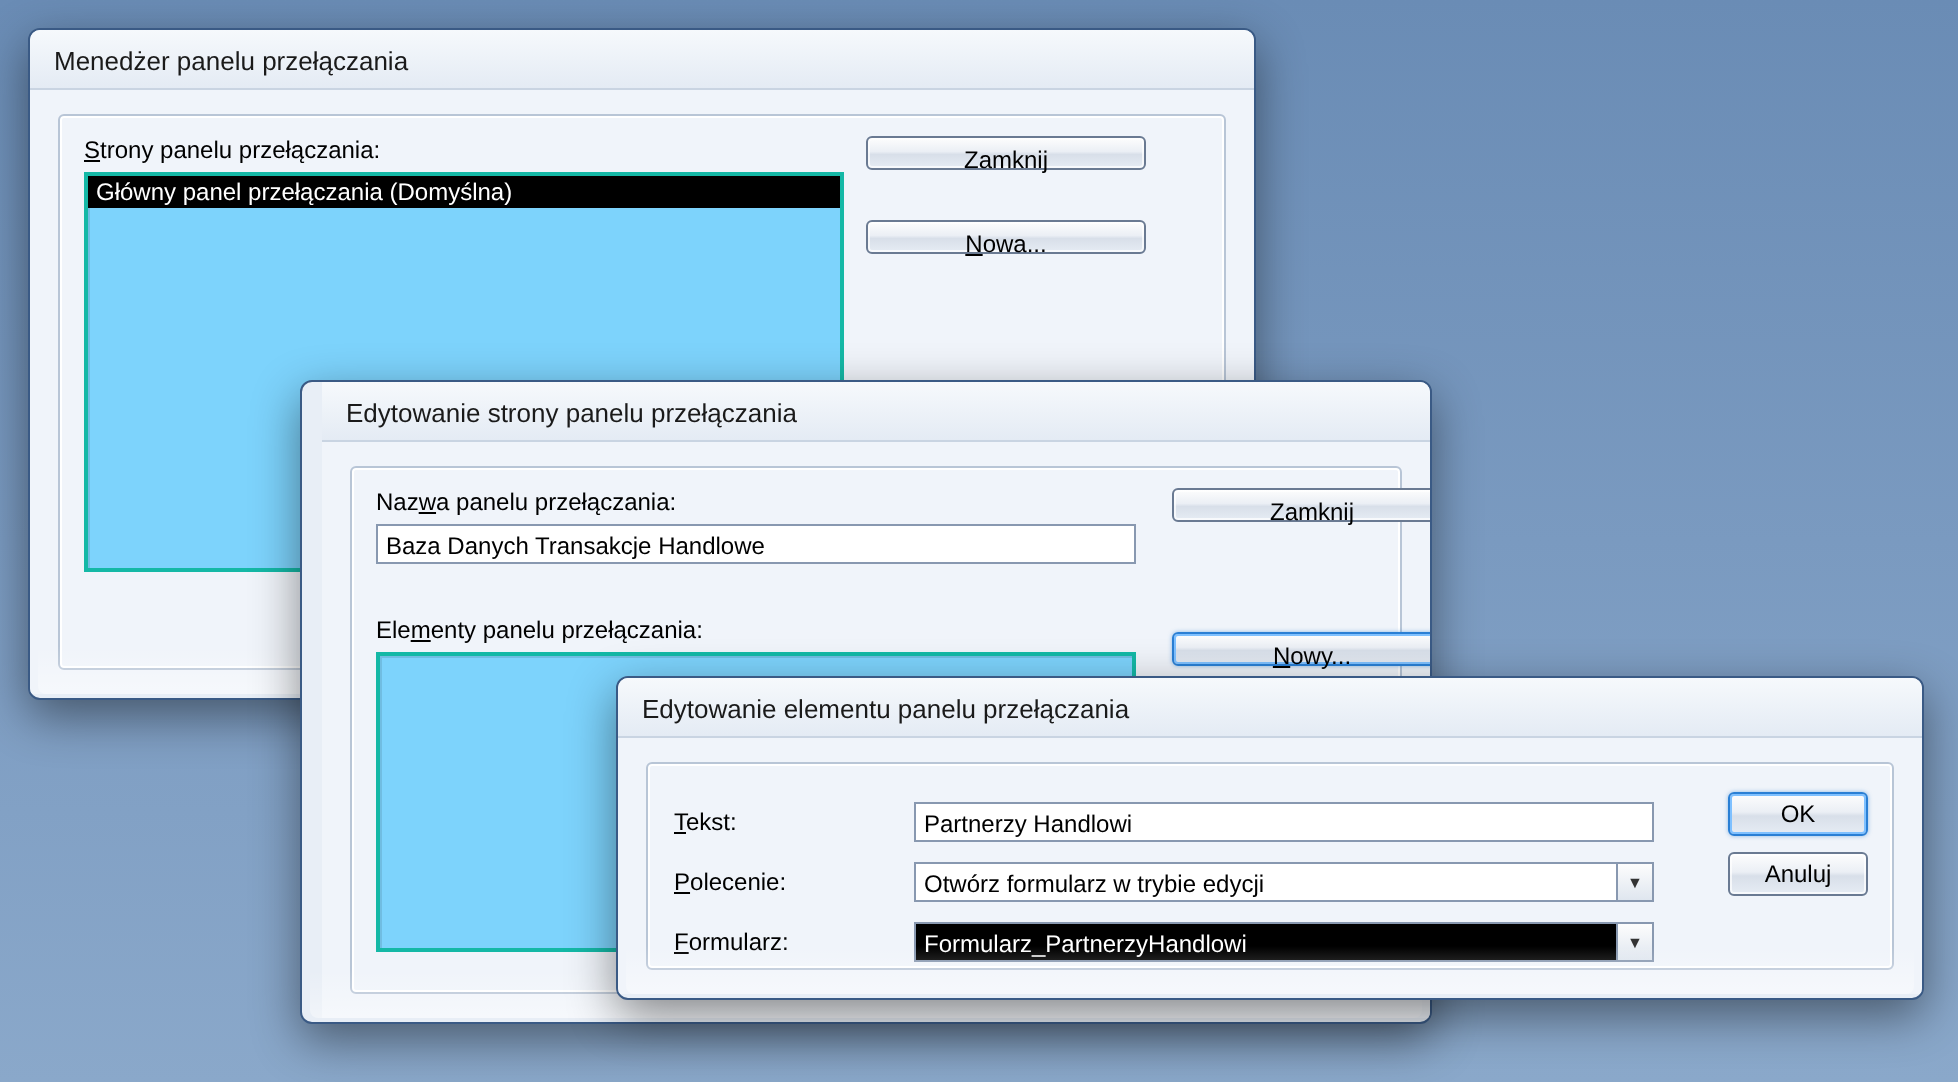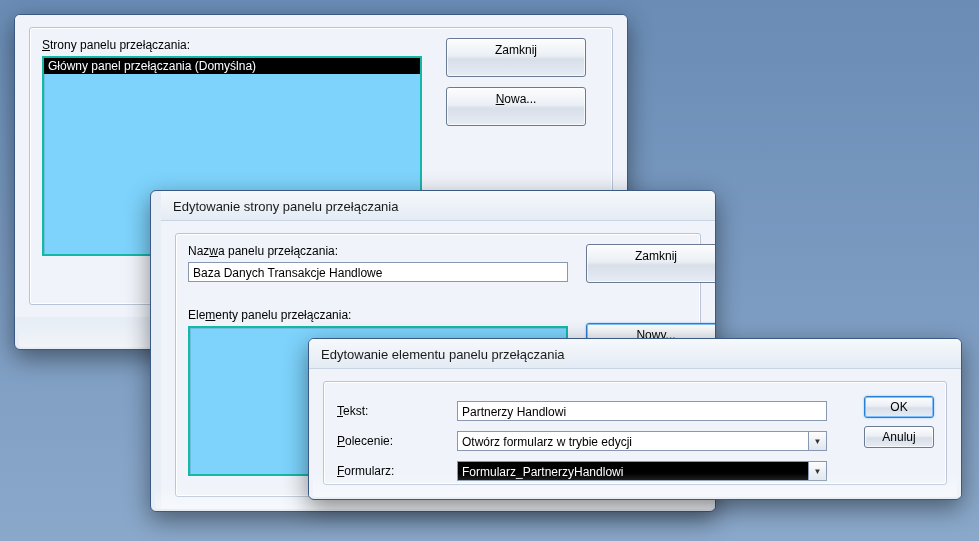--- a/index.html
+++ b/index.html
@@ -104,29 +104,29 @@
     background: linear-gradient(180deg, #fdfdfd, #dfe6ef);
     display: flex;
     align-items: center;
     justify-content: center;
     font-size: 8px;
     color: #333;
   }
 
   .btn {
     width: 140px;
-    height: 39px;
+    height: 17px;
     border: 1px solid #6a7a92;
     border-radius: 3px;
     background: linear-gradient(180deg, #fdfdfd 0%, #ebeff5 45%, #d8dfe9 55%, #e6ecf4 100%);
     font-size: 12px;
     text-align: center;
     line-height: 22px;
     box-shadow: inset 0 0 0 1px rgba(255,255,255,0.7);
-    margin-bottom: 10px;
+    margin-bottom: 25px;
     cursor: default;
   }
   .btn.focused {
     border-color: #2a7fd4;
     box-shadow: inset 0 0 0 1px #7ec0ff, 0 0 2px rgba(42,127,212,0.5);
   }
   .btn.small {
     width: 70px;
     height: 22px;
     line-height: 20px;
@@ -145,23 +145,24 @@
   
   #win1 { left: 14px; top: 14px; width: 614px; height: 336px; }
   #win2 { left: 150px; top: 190px; width: 566px; height: 322px; padding-left: 10px; }
   #win3 { left: 267px; top: 338px; width: 654px; height: 162px; margin-left: 41px; }
 
 </style>
 </head>
 <body>
 
 <div id="win1" class="window">
+  <div class="titlebar">Menedżer panelu przełączania</div>
   <div class="client" style="height:calc(100% - 32px);">
     <div class="inner-frame" style="height:100%;">
-      <div style="display:flex; gap:24px;">
+      <div style="display:flex; gap:11px;">
         <div style="flex:0 0 auto;">
           <div class="label">
             <span><u>S</u></span><span>trony panelu przełączania:</span>
           </div>
           <div class="listbox">
             <div class="item selected">Główny panel przełączania (Domyślna)</div>
           </div>
         </div>
         <div style="flex:0 0 auto; padding-top:0;">
           <div class="btn">Zamknij</div>

